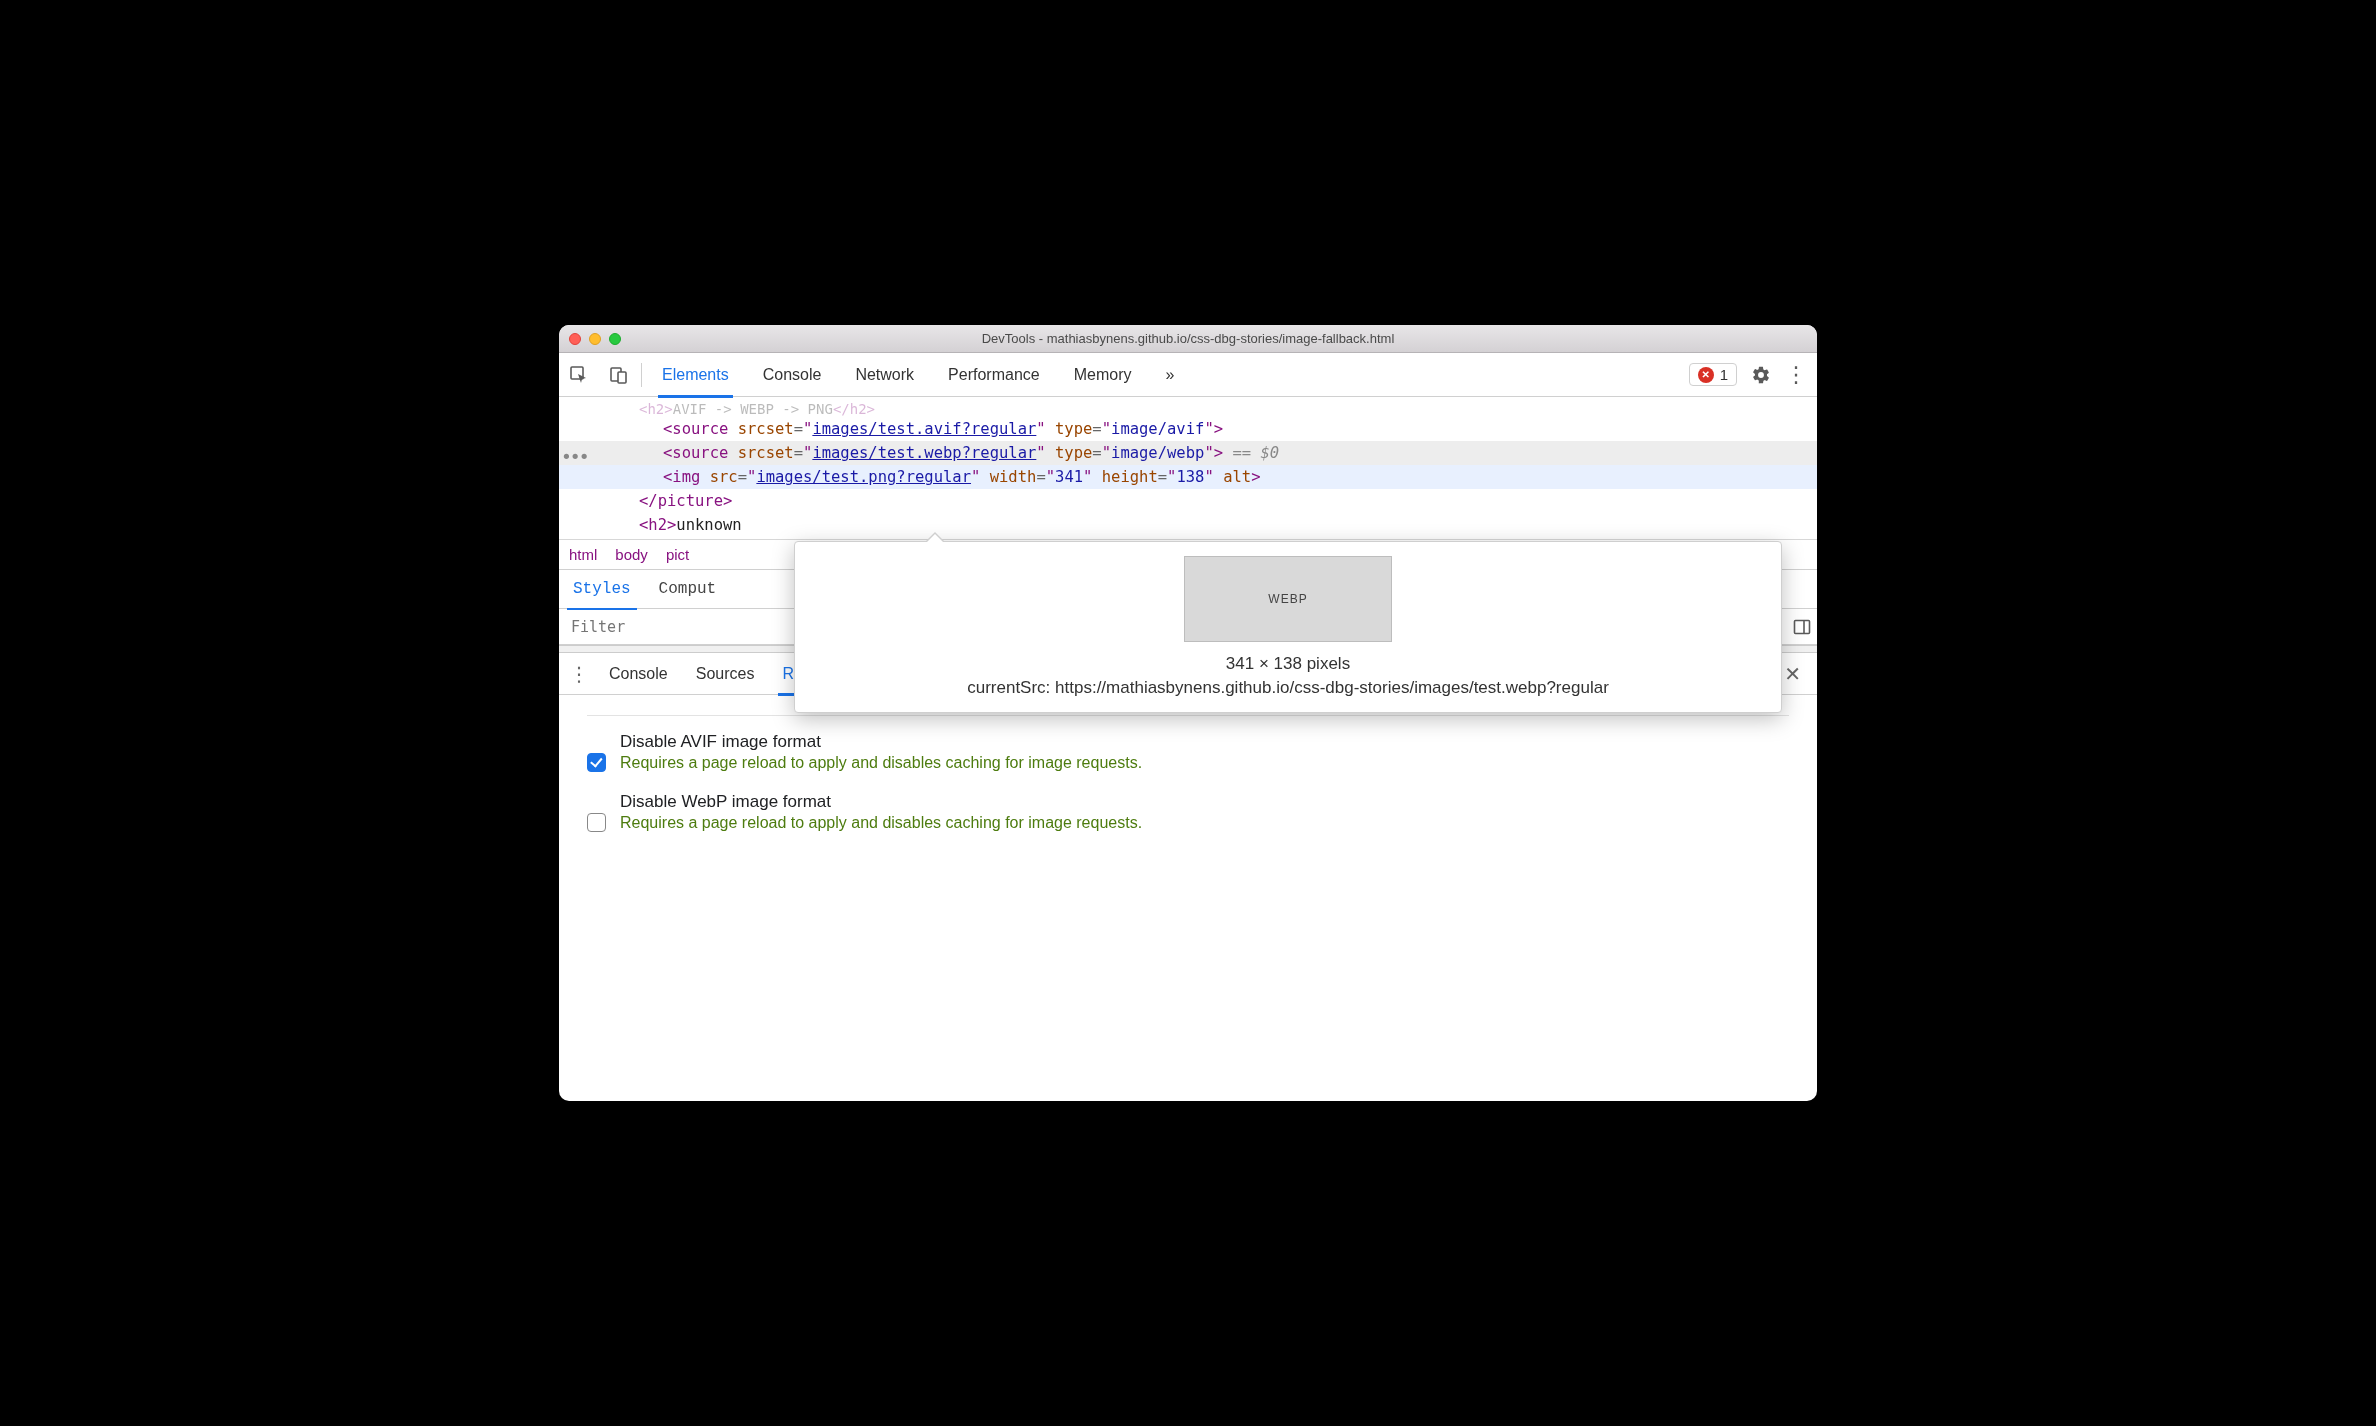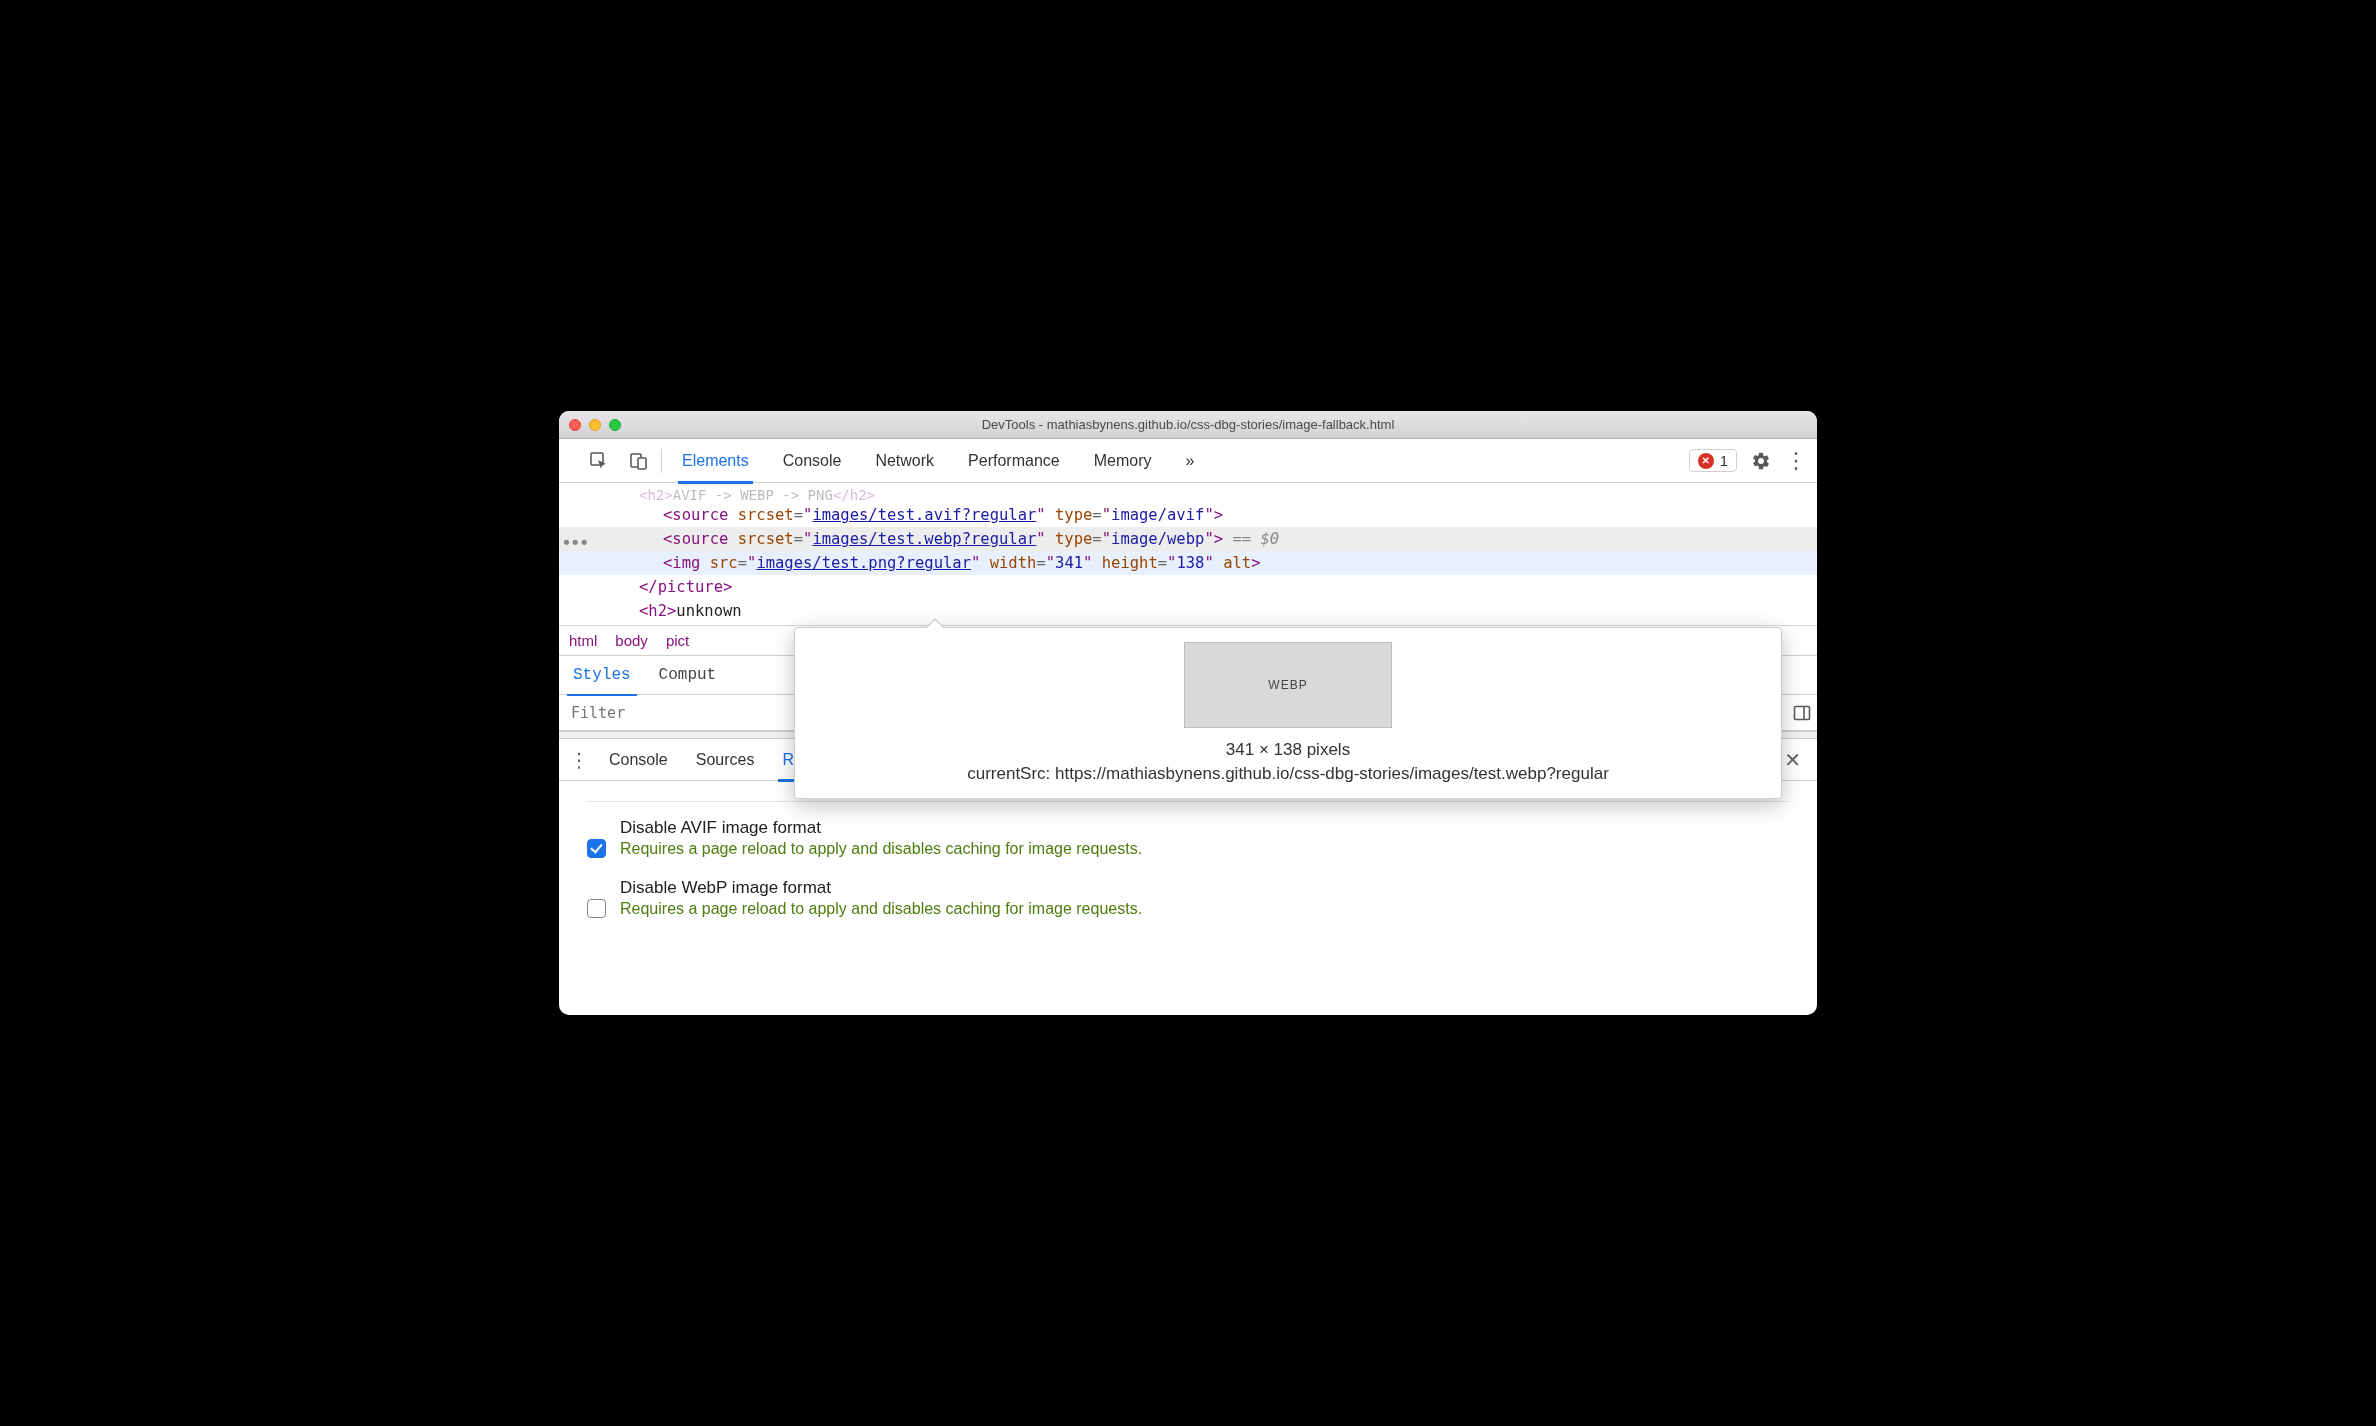--- a/index.html
+++ b/index.html
@@ -7,21 +7,21 @@
     background: #000;
     font-family: -apple-system, BlinkMacSystemFont, "Segoe UI", Helvetica, Arial, sans-serif;
     width: 2376px;
     height: 1426px;
     display: flex;
     align-items: center;
     justify-content: center;
   }
   .window {
     width: 1258px;
-    height: 604px;
+    height: 776px;
     background: #fff;
     border-radius: 10px;
     box-shadow: 0 20px 60px rgba(0,0,0,0.5);
     overflow: hidden;
     display: flex;
     flex-direction: column;
     position: relative;
   }
   
   .titlebar {
@@ -40,21 +40,20 @@
   .tl-green { background:#28c940; border:0.5px solid #1dac2e;}
   .titlebar .title { position:absolute; left:0; right:0; text-align:center; color:#4a4a4a; font-size:13px; }
   
   .toolbar {
     height: 44px;
     border-bottom: 1px solid #d0d0d0;
     display:flex;
     align-items:center;
     font-size:16px;
     color:#333;
-    padding-left:20px;
   }
   .toolbar .icon-btn { width:40px; display:flex; align-items:center; justify-content:center; color:#5a5a5a;}
   .toolbar .divider { width:1px; height:24px; background:#d0d0d0; margin:0 2px;}
   .toolbar .tabs { display:flex; gap:26px; margin-left:14px; }
   .toolbar .tab { padding:0 4px; height:44px; display:flex; align-items:center; color:#333; cursor:pointer;}
   .toolbar .tab.active { color:#1a73e8; position:relative;}
   .toolbar .tab.active::after { content:""; position:absolute; left:0; right:0; bottom:-1px; height:2.5px; background:#1a73e8;}
   .toolbar .right { margin-left:auto; display:flex; align-items:center; gap:14px; padding-right:10px;}
   .err-badge { display:flex; align-items:center; gap:6px; border:1px solid #d0d0d0; border-radius:4px; padding:2px 8px; font-size:15px; color:#333;}
   .err-circle { width:16px; height:16px; border-radius:50%; background:#d93025; color:#fff; display:flex; align-items:center; justify-content:center; font-size:10px; font-weight:bold;}

